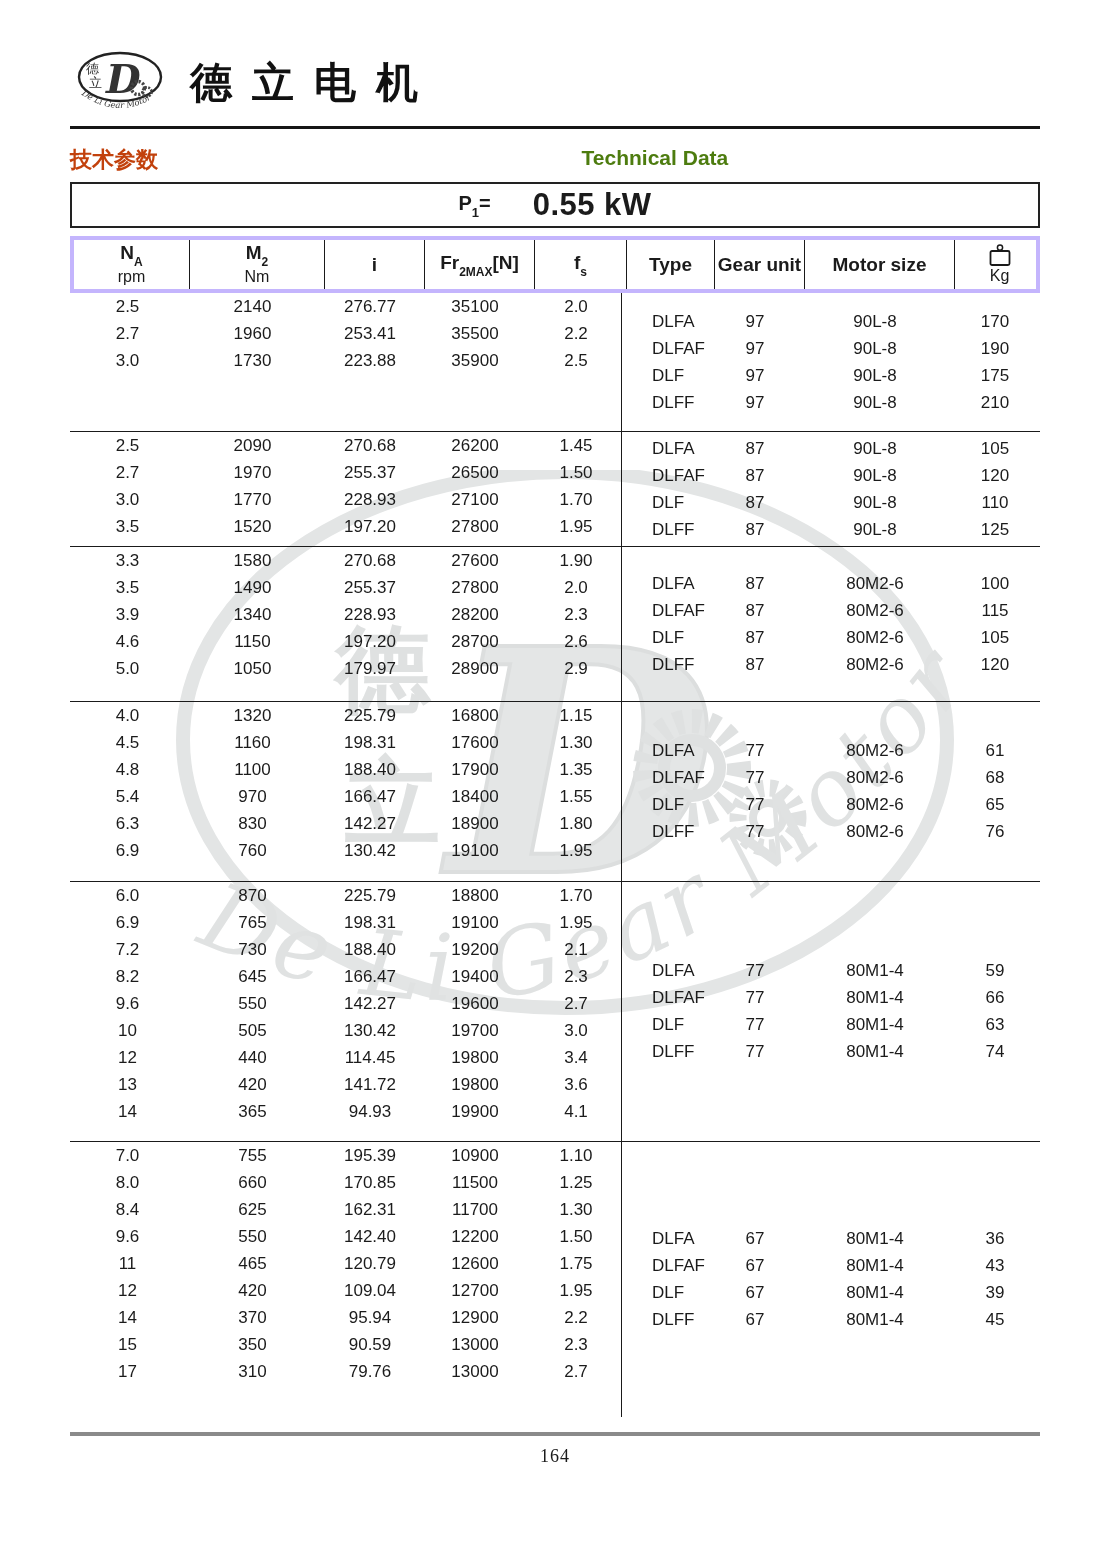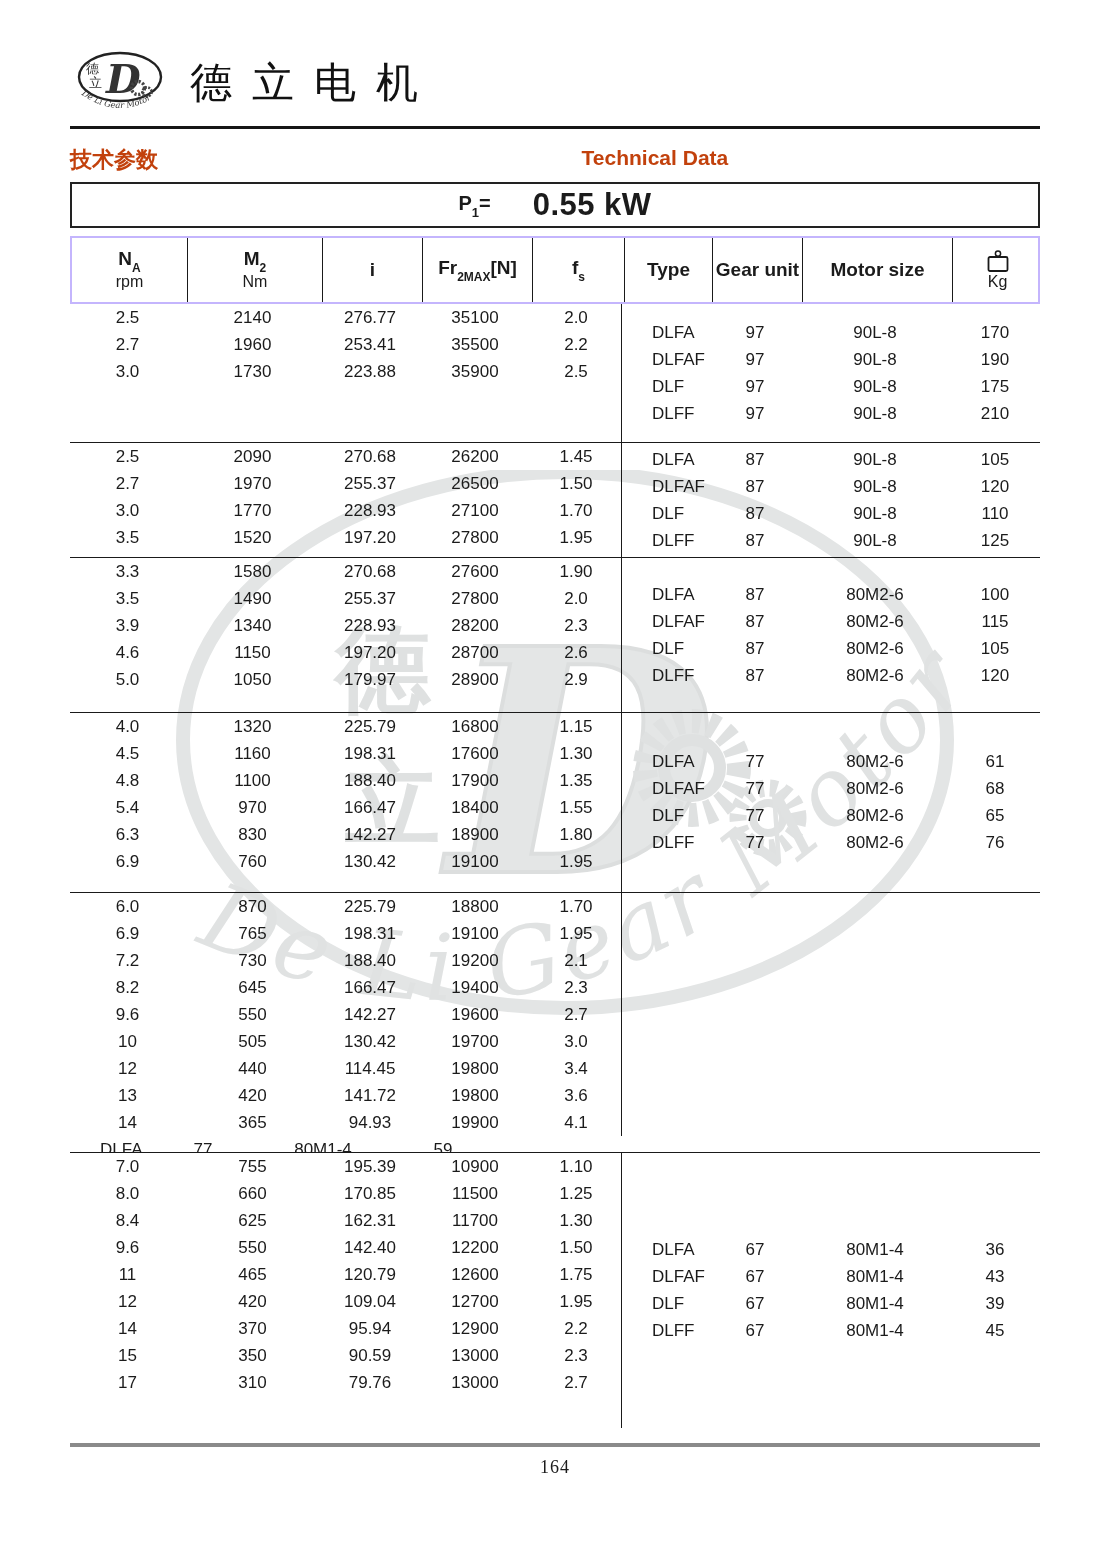--- a/index.html
+++ b/index.html
@@ -7,59 +7,59 @@
     width:1100px;height:1555px;background:#ffffff;position:relative;
     font-family:"Liberation Sans","DejaVu Sans",sans-serif;color:#1b1b1b;
     overflow:hidden;
   }
   .watermark{position:absolute;left:140px;top:470px;z-index:0;pointer-events:none;}
   .content{position:relative;z-index:1;margin:0 60px 0 70px;width:970px;}
 
   
   .brandbar{display:flex;align-items:center;gap:20px;margin-top:50px;height:72px;}
   .brand-name{
-    font-family:"DejaVu Serif","Liberation Serif",serif;font-weight:normal;
+    font-family:"DejaVu Serif","Liberation Serif",serif;font-weight:bold;
     font-size:42px;letter-spacing:20px;color:#111;padding-bottom:6px;white-space:nowrap;
   }
   .top-rule{height:3px;background:#151515;margin-top:4px;}
 
   
   .titles{position:relative;height:32px;margin-top:14px;}
   .title-cn{position:absolute;left:0;top:2px;font-size:22px;font-weight:bold;color:#c2410c;}
   .title-en{position:absolute;left:60.3%;top:3px;transform:translateX(-50%);
-    font-size:21px;font-weight:bold;color:#c2410c;}
+    font-size:21px;font-weight:bold;color:#4d7c0f;}
 
   
   .power-box{margin-top:7px;height:46px;border:2px solid #222;box-sizing:border-box;
     display:flex;align-items:center;justify-content:center;gap:42px;}
   .p-pre{font-size:20px;font-weight:bold;letter-spacing:0;}
   .p-pre sub{font-size:13px;font-weight:bold;position:relative;top:2px;}
   .p-val{font-size:31px;font-weight:bold;letter-spacing:0.5px;}
 
   
   .table{margin-top:8px;}
   .thead{display:grid;grid-template-columns:115px 135px 100px 110px 92px 88px 90px 150px 90px;
-    height:68px;border:2px solid #c4b5fd;box-sizing:border-box;}
+    height:57px;border:4px solid #c4b5fd;box-sizing:border-box;}
   .th{border-left:1px solid #1a1a1a;display:flex;flex-direction:column;
     align-items:center;justify-content:center;text-align:center;line-height:1.05;}
   .th:first-child{border-left:none;}
   .h-main{font-size:19px;font-weight:bold;}
   .h-main sub{font-size:12px;font-weight:bold;position:relative;top:2px;}
   .h-unit{font-size:16px;font-weight:400;margin-top:2px;}
   .h-unit.kg{font-size:16px;margin-top:1px;}
   .weight-icon{display:block;}
 
   
   .group{display:flex;border-bottom:1px solid #1a1a1a;box-sizing:border-box;overflow:hidden;}
   .group:last-child{border-bottom:none;}
   .group:nth-child(1){height:139px;}
   .group:nth-child(2){height:115px;}
   .group:nth-child(3){height:155px;}
   .group:nth-child(4){height:180px;}
-  .group:nth-child(5){height:260px;flex-direction:column;}
+  .group:nth-child(5){height:260px;}
   .group:nth-child(6){height:275px;}
   .gleft{width:552px;box-sizing:border-box;border-right:1px solid #1a1a1a;}
   .gright{width:418px;display:flex;flex-direction:column;justify-content:center;}
   .trow{display:grid;height:27px;align-items:center;text-align:center;font-size:17px;}
   .lrow{grid-template-columns:115px 135px 100px 110px 92px;}
   .rrow{grid-template-columns:88px 90px 150px 90px;}
   .rrow .cell:first-child{text-align:left;padding-left:30px;}
 
   
   .footer-rule{height:4px;background:#8a8a8a;margin-top:15px;}

